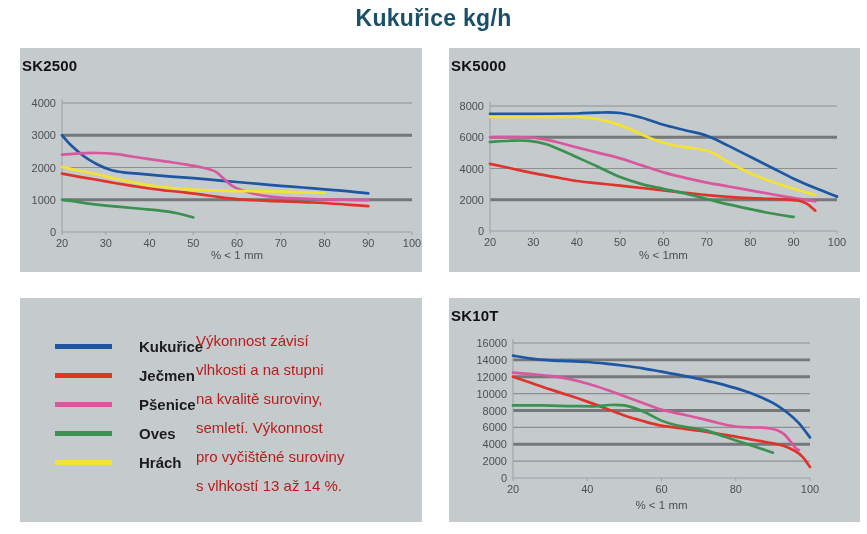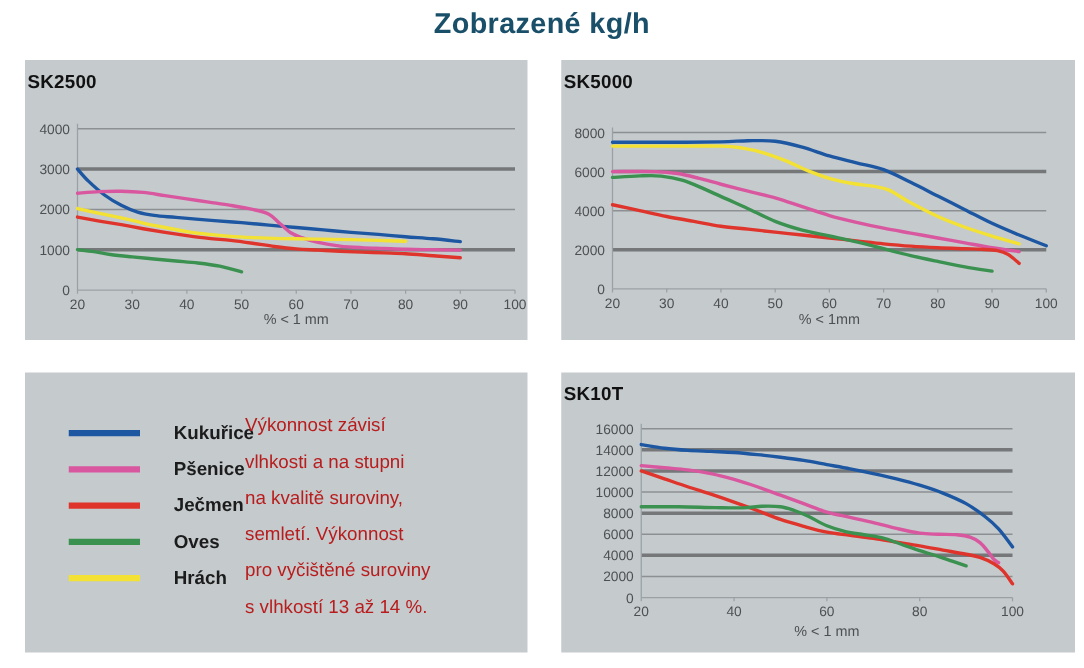--- a/index.html
+++ b/index.html
@@ -28,21 +28,21 @@
   .legend-swatch { width:57px; height:5px; margin-right:27px; }
   .legend-label { font-size:15px; font-weight:bold; color:#1c1c1c; }
   .legend-note { position:absolute; left:176px; top:28px; }
   .note-line { font-size:15px; font-weight:normal; color:#b91c1c; line-height:29px; white-space:nowrap; }
 </style>
 </head>
 <body>
 
 <div class="page">
 
-  <div class="main-title">Zobrazené kg/h</div>
+  <div class="main-title">Kukuřice kg/h</div>
 
   <div class="panel" id="p-sk2500">
     <svg class="chart-svg" width="402" height="224">
         <line x1="42" y1="151.75" x2="392" y2="151.75" stroke="#757779" stroke-width="2.8"></line>
         <line x1="42" y1="119.5" x2="392" y2="119.5" stroke="#8d9093" stroke-width="1.2"></line>
         <line x1="42" y1="87.25" x2="392" y2="87.25" stroke="#757779" stroke-width="2.8"></line>
         <line x1="42" y1="55" x2="392" y2="55" stroke="#8d9093" stroke-width="1.2"></line>
         <line x1="42" y1="51" x2="42" y2="184" stroke="#9aa0a4" stroke-width="1"></line>
         <line x1="42" y1="184" x2="392" y2="184" stroke="#9aa0a4" stroke-width="1"></line>
         <text x="36" y="188" text-anchor="end" font-size="11" fill="#4d5052">0</text>
@@ -119,26 +119,26 @@
     <div class="panel-title">SK5000</div>
   </div>
 
   <div class="panel" id="p-legend">
     <div class="legend-items">
       <div class="legend-item">
         <span class="legend-swatch" style="background: rgb(29, 87, 162);"></span>
         <span class="legend-label">Kukuřice</span>
       </div>
       <div class="legend-item">
+        <span class="legend-swatch" style="background: rgb(223, 52, 43);"></span>
+        <span class="legend-label">Ječmen</span>
+      </div>
+      <div class="legend-item">
         <span class="legend-swatch" style="background: rgb(216, 87, 159);"></span>
         <span class="legend-label">Pšenice</span>
-      </div>
-      <div class="legend-item">
-        <span class="legend-swatch" style="background: rgb(223, 52, 43);"></span>
-        <span class="legend-label">Ječmen</span>
       </div>
       <div class="legend-item">
         <span class="legend-swatch" style="background: rgb(58, 145, 80);"></span>
         <span class="legend-label">Oves</span>
       </div>
       <div class="legend-item">
         <span class="legend-swatch" style="background: rgb(243, 226, 51);"></span>
         <span class="legend-label">Hrách</span>
       </div>
     </div>

